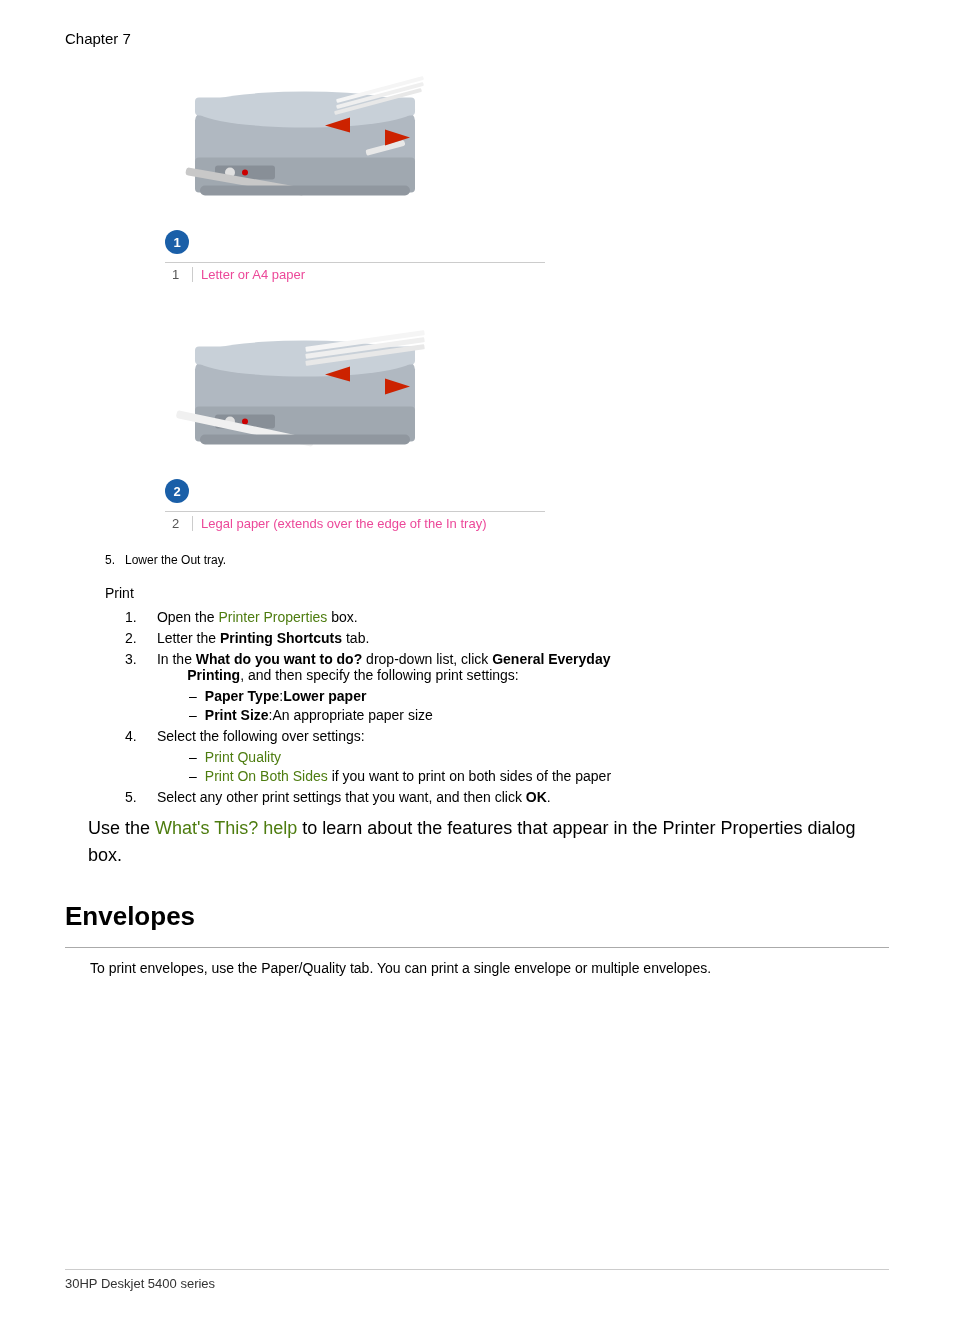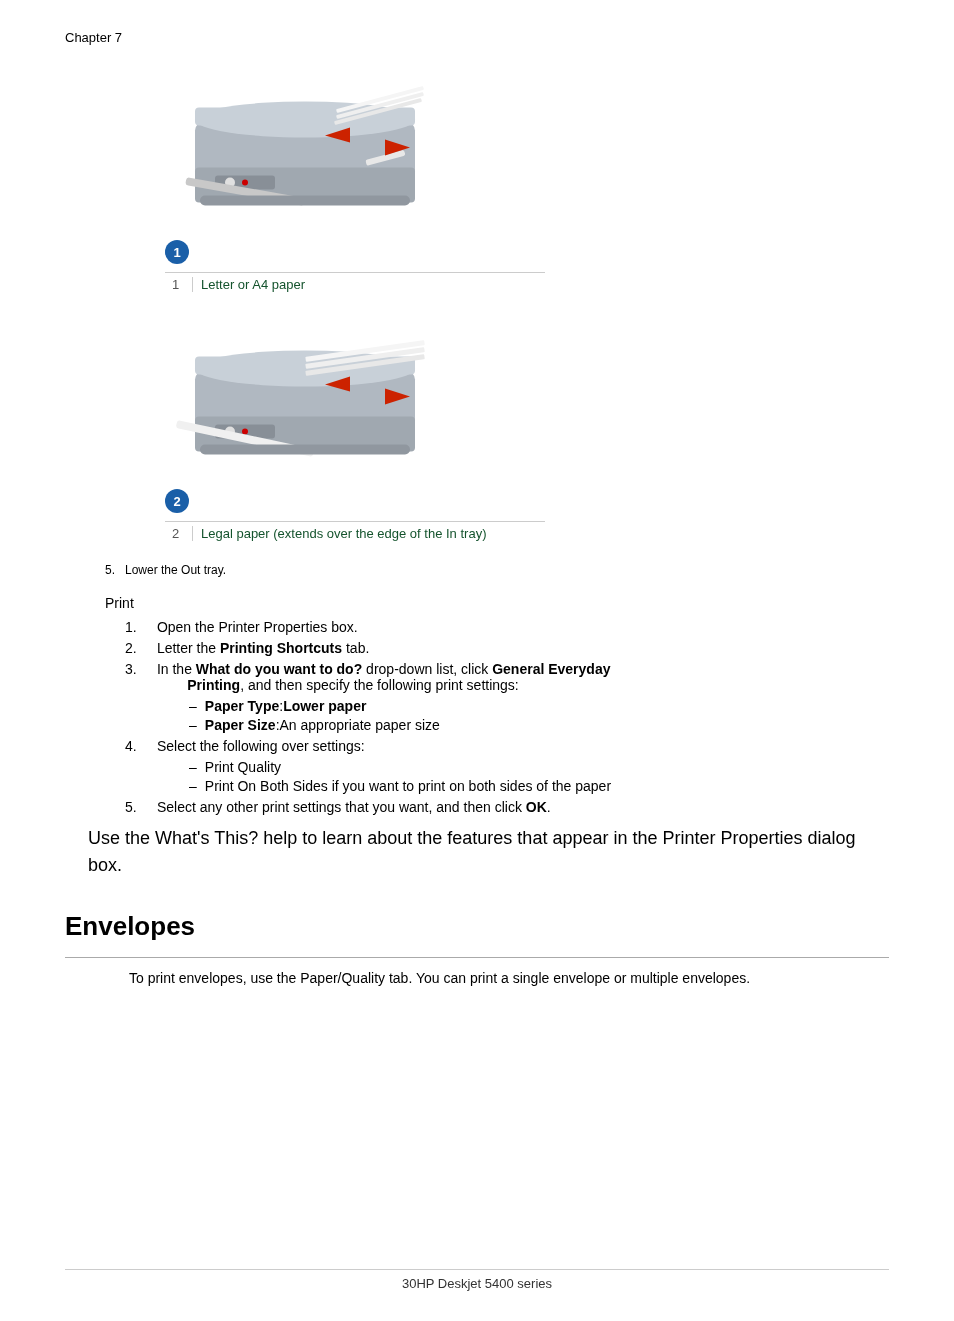--- a/index.html
+++ b/index.html
@@ -12,23 +12,23 @@
       min-height: 1321px;
       position: relative;
     }
     .page {
       width: 954px;
       min-height: 1321px;
       padding: 30px 65px 40px 65px;
       position: relative;
     }
     .chapter-label {
-      font-size: 13px;
+      font-size: 15px;
       color: #000;
-      margin-bottom: 20px;
+      margin-bottom: 8px;
     }
     .printer-diagram {
       display: flex;
       flex-direction: column;
       align-items: flex-start;
       margin-bottom: 10px;
     }
     .printer-img-container {
       margin-left: 100px;
       margin-bottom: 6px;
@@ -47,21 +47,21 @@
       width: 28px;
       font-size: 13px;
       color: #555;
       border-right: 1px solid #ccc;
       padding-right: 6px;
       margin-right: 8px;
       text-align: center;
     }
     .caption-text {
       font-size: 13px;
-      color: #14532d;
+      color: #ec4899;
     }
     .step-number-badge {
       width: 24px;
       height: 24px;
       border-radius: 50%;
       background: #1a5fa8;
       color: white;
       font-size: 13px;
       font-weight: bold;
       display: flex;
@@ -95,21 +95,21 @@
       list-style: none;
       position: relative;
       padding-left: 0;
     }
     .list-num {
       display: inline-block;
       width: 20px;
       margin-right: 8px;
     }
     .link-text {
-      color: #000000;
+      color: #4d7c0f;
       text-decoration: none;
     }
     .bullet-sub {
       margin-left: 60px;
       margin-top: 4px;
       margin-bottom: 4px;
     }
     .bullet-sub-item {
       font-size: 14px;
       margin-bottom: 3px;
@@ -131,32 +131,32 @@
     .section-title {
       font-size: 26px;
       font-weight: bold;
       color: #000;
       margin-top: 32px;
       margin-bottom: 10px;
       border-bottom: 1px solid #aaa;
       padding-bottom: 15px;
     }
     .section-para {
-      margin-left: 64px;
+      margin-left: 25px;
       font-size: 14px;
       line-height: 1.5;
       margin-top: 6px;
     }
     .footer {
       position: absolute;
       bottom: 30px;
       left: 65px;
       right: 65px;
       display: flex;
-      justify-content: center;
+      justify-content: flex-start;
       font-size: 13px;
       color: #333;
       border-top: 1px solid #ccc;
       padding-top: 6px;
     }
     
     svg.printer-svg {
       width: 280px;
       height: 160px;
     }
@@ -265,21 +265,21 @@
 
     <div class="bullet-sub" style="margin-left:120px;">
       <div class="bullet-sub-item">
         <span class="bullet-dash">–</span>
         <span class="bold-text">Paper Type</span>
           <span>: </span>
           <span class="bold-text">Lower paper</span>
       </div>
       <div class="bullet-sub-item">
         <span class="bullet-dash">–</span>
-        <span class="bold-text">Paper Size</span>
+        <span class="bold-text">Print Size</span>
           <span>: </span>
           <span>An appropriate paper size</span>
       </div>
     </div>
     <ol class="numbered-list" style="margin-top:5px;">
 
       <li>
         <span class="list-num">4.</span>
         <span>Select the following over settings:</span>
       </li>

